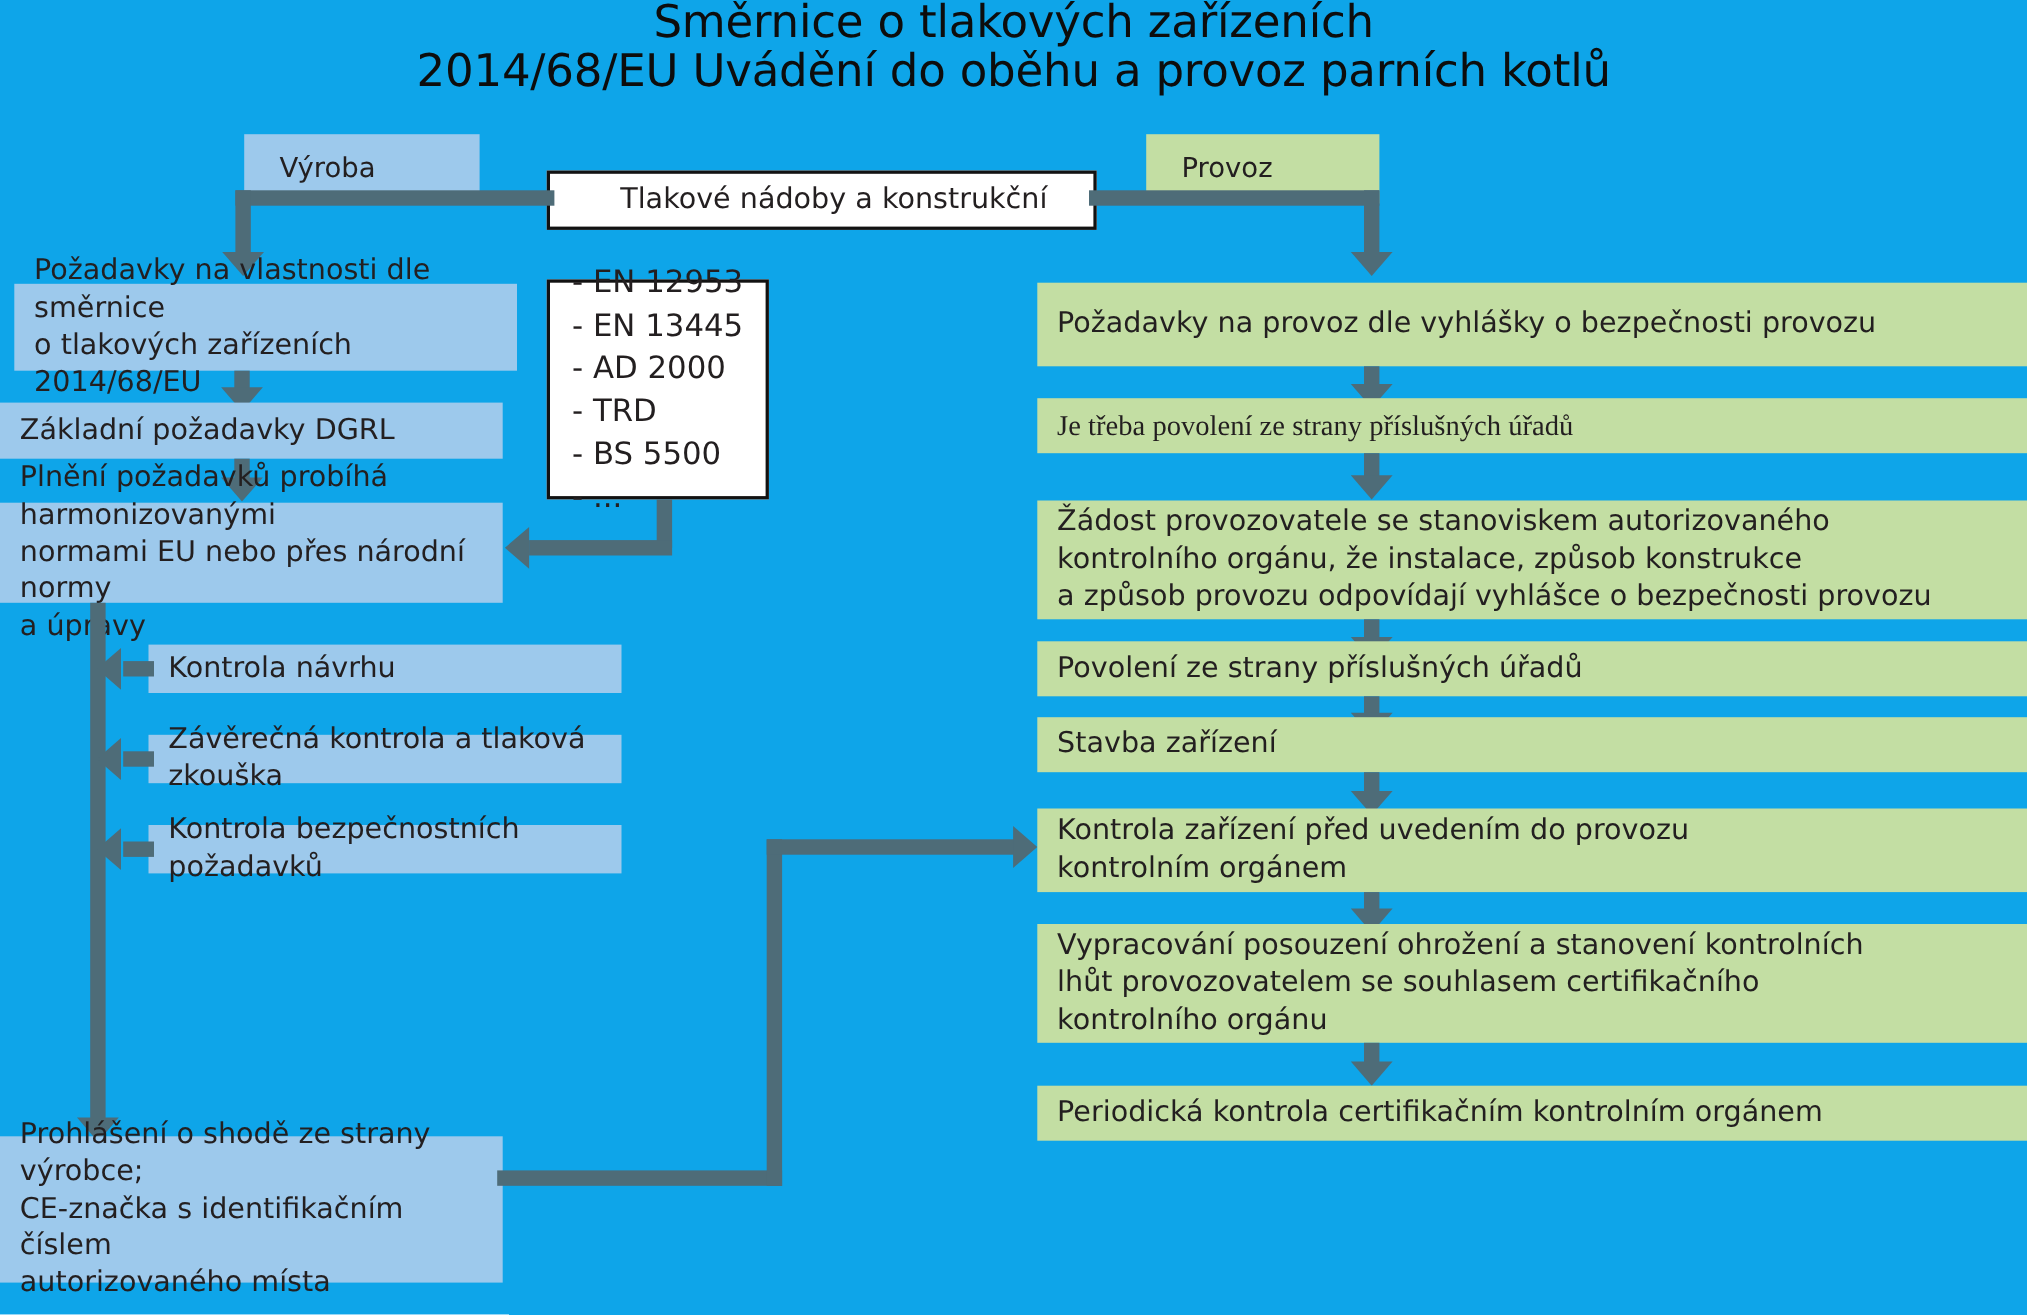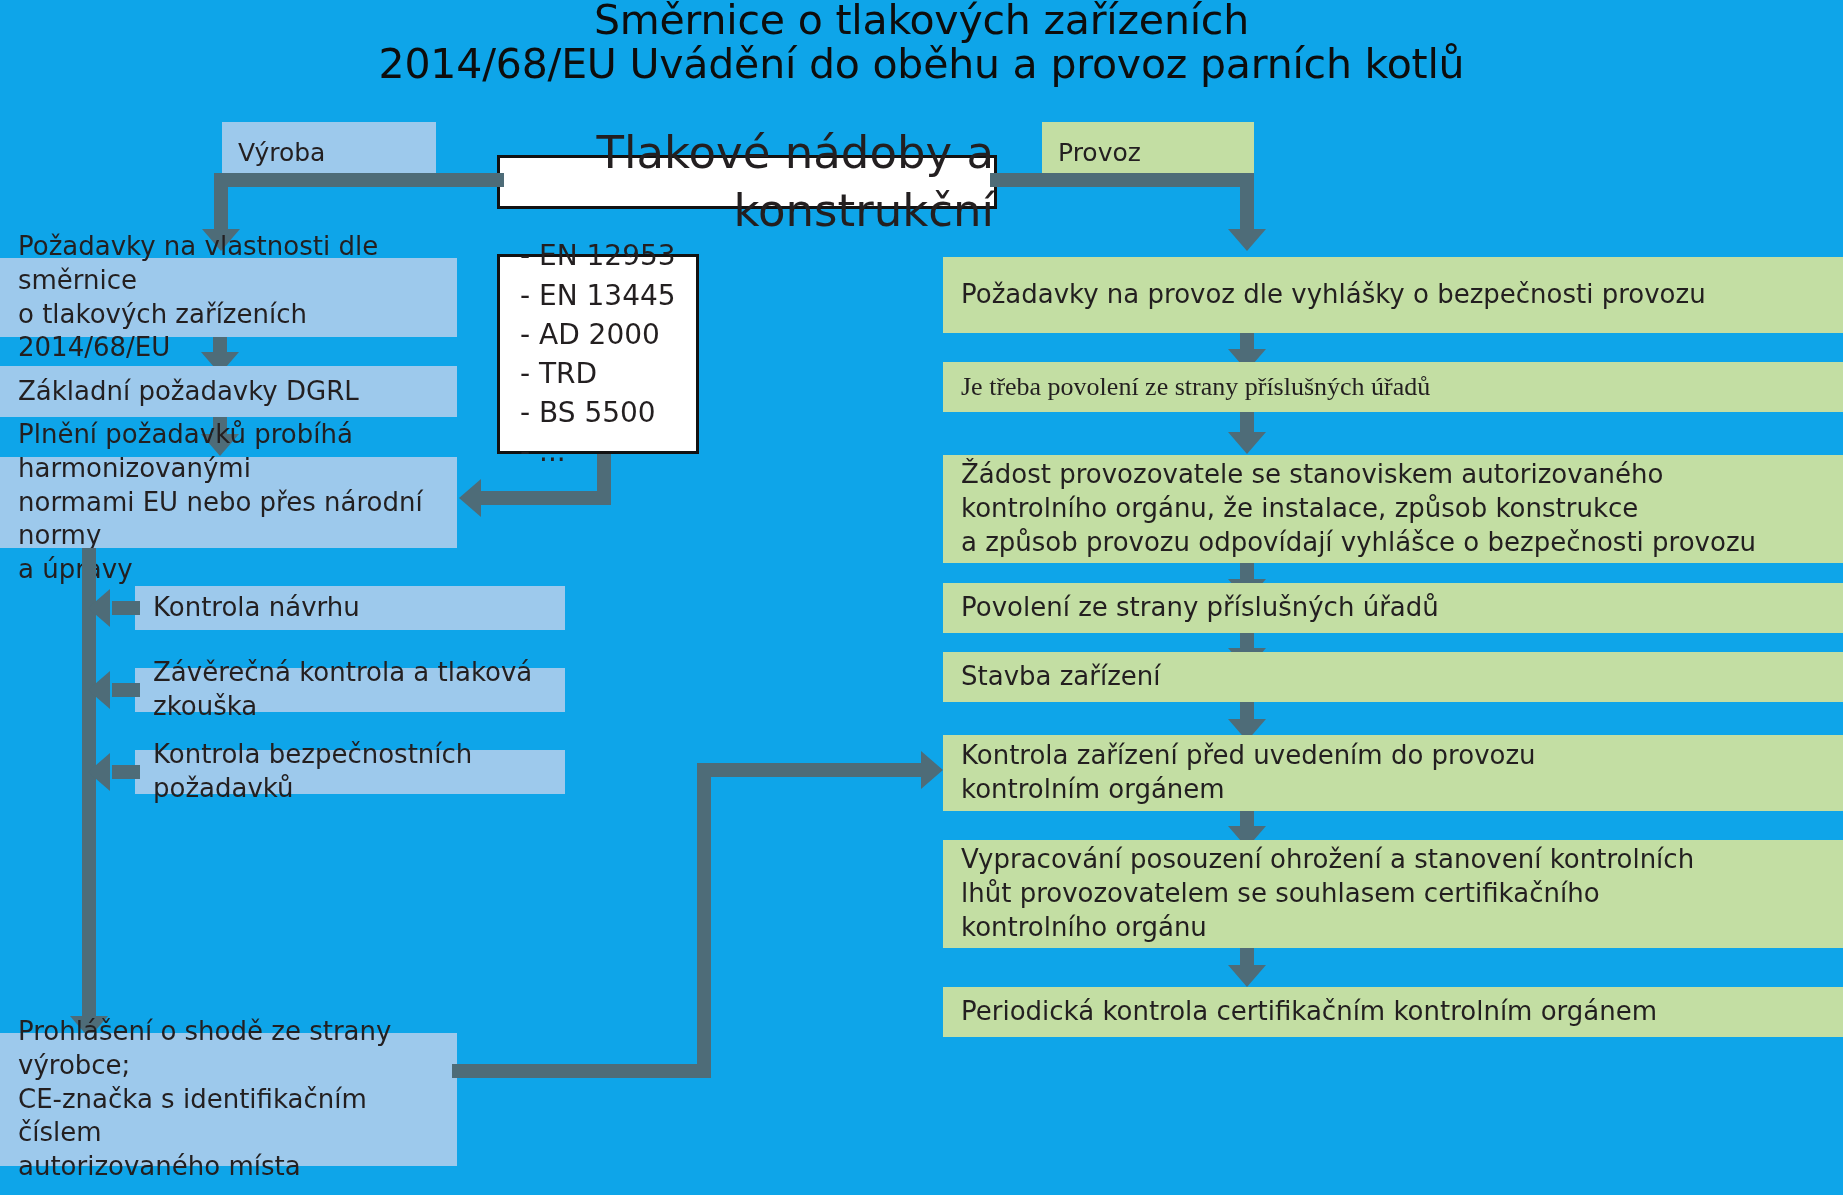--- a/index.html
+++ b/index.html
@@ -47,21 +47,21 @@
   }
   .blue{background:#9dc9ec;}
   .green{background:#c3dea3;}
   .white-box{
     background:#ffffff;
     border:3px solid #121212;
   }
 
   
   .pad-l{padding-left:18px; padding-right:10px;}
-  .pad-l-sm{padding-left:16px;}
+  .pad-l-sm{padding-left:32px;}
 
   
   .conn{position:absolute;background:#4e6c78;}
   .arrow-down{
     position:absolute;
     width:0;height:0;
     border-left:19px solid transparent;
     border-right:19px solid transparent;
     border-top:22px solid #4e6c78;
   }
@@ -76,22 +76,22 @@
     position:absolute;
     width:0;height:0;
     border-top:19px solid transparent;
     border-bottom:19px solid transparent;
     border-left:22px solid #4e6c78;
   }
 
   
   .hdr-label .txt{font-size:25px;}
   .center-box .txt{
-    font-size:45px;
-    text-align:right;
+    font-size:26px;
+    text-align:center;
     padding-left:22px;
   }
   .std-box .txt{
     font-size:28px;
     line-height:1.40;
     padding-left:20px;
   }
 </style>
 </head>
 <body>
@@ -115,21 +115,21 @@
 
   <div class="conn" style="left:214px; top:173px; width:290px; height:14px;"></div>
   <div class="conn" style="left:990px; top:173px; width:264px; height:14px;"></div>
 
   <div class="conn" style="left:214px; top:173px; width:14px; height:58px;"></div>
   <div class="arrow-down" style="left:202px; top:229px;"></div>
 
   <div class="conn" style="left:1240px; top:173px; width:14px; height:58px;"></div>
   <div class="arrow-down" style="left:1228px; top:229px;"></div>
 
-  <div class="box blue pad-l" style="left:0px; top:258px; width:457px; height:79px;align-items:center;">
+  <div class="box blue pad-l" style="left:13px; top:258px; width:457px; height:79px;align-items:center;">
     <span class="txt">Požadavky na vlastnosti dle směrnice
 o tlakových zařízeních 2014/68/EU</span>
   </div>
 
   <div class="conn" style="left:213px; top:337px; width:14px; height:17px;"></div>
   <div class="arrow-down" style="left:201px; top:352px;"></div>
 
   <div class="box blue pad-l" style="left:0px; top:366px; width:457px; height:51px;">
     <span class="txt">Základní požadavky DGRL</span>
   </div>

